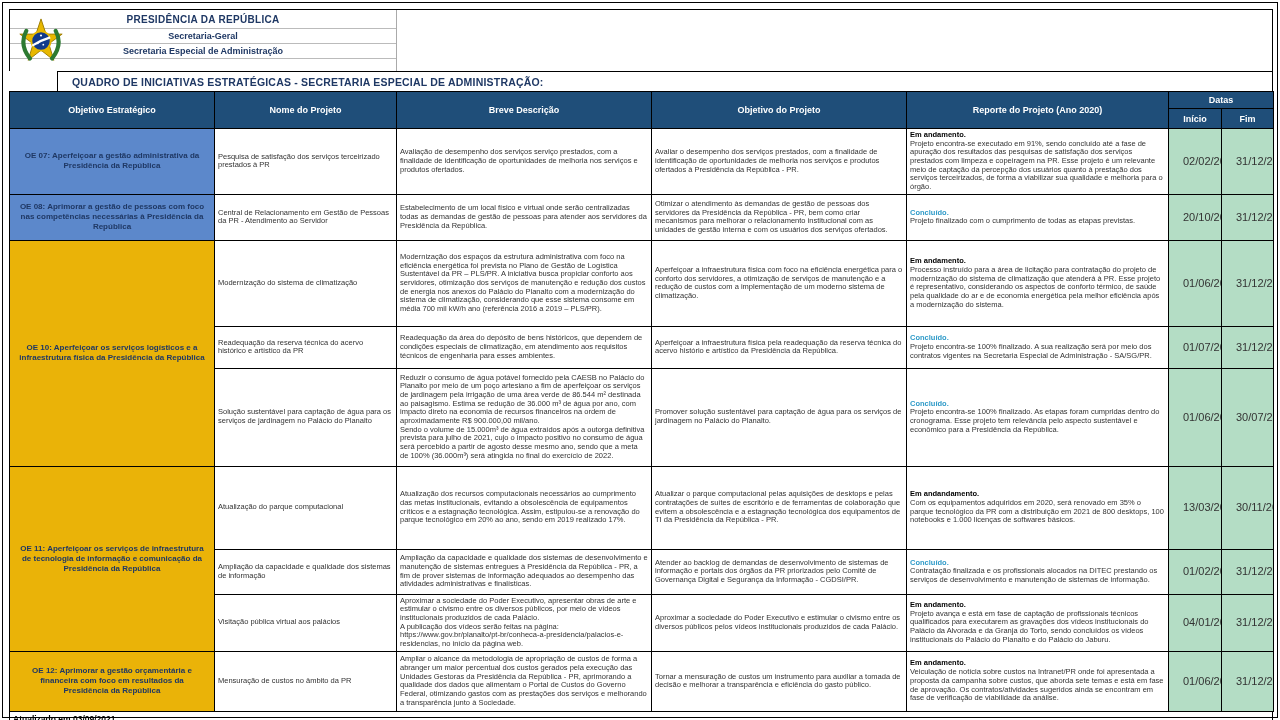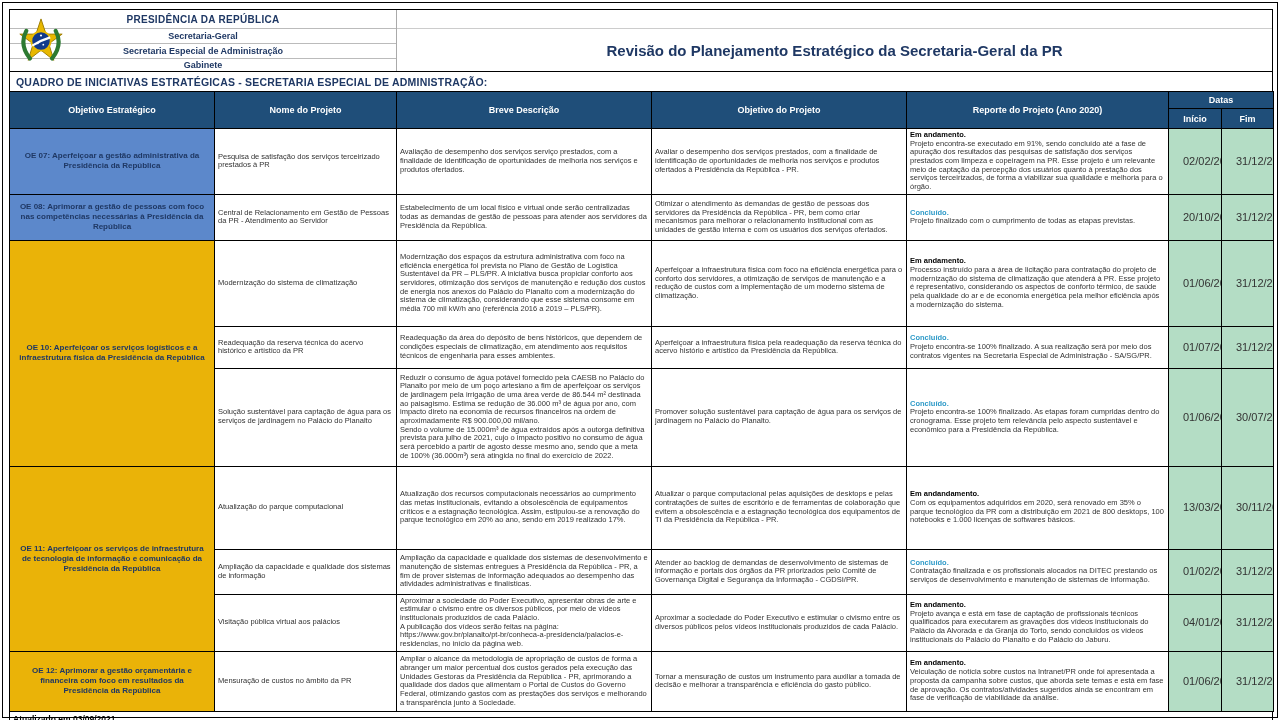--- a/index.html
+++ b/index.html
@@ -17,22 +17,22 @@
   .org-row.r2 { height: 15px; font-size: 9px; }
   .org-row.r3 { height: 15px; font-size: 9px; }
   .org-row.r4 { height: 12px; font-size: 9px; border-bottom: none; }
   .logo-wrap { position: absolute; left: 8px; top: 5px; width: 46px; height: 52px; }
   .title-block { flex: 1; display: flex; flex-direction: column; }
   .title-spacer { height: 19px; border-bottom: 1px solid #ccc; }
   .doc-title { flex: 1; display: flex; align-items: center; justify-content: center;
     color: #1F3864; font-weight: bold; font-size: 15px; }
 
   .section-heading { border: 1px solid #000; border-bottom: none; height: 20px;
-    display: flex; align-items: center; padding-left: 6px;
-    color: #1F3864; font-weight: bold; font-size: 10.5px; letter-spacing: .2px; }
+    display: flex; align-items: center; padding-left: 14px;
+    color: #1F3864; font-weight: bold; font-size: 10.5px; letter-spacing: .2px; margin-left: 48px; }
 
   
   table { border-collapse: collapse; table-layout: fixed; width: 1264px; }
   th, td { border: 1px solid #000; vertical-align: middle; overflow: hidden; }
   th { background: #1F4E79; color: #fff; font-weight: bold; font-size: 9px; text-align: center; padding: 1px 2px; }
   td { font-size: 7.5px; line-height: 1.16; color: #333; padding: 2px 3px; }
   td.obj { text-align: center; font-weight: bold; color: #1F3864; font-size: 8px; line-height: 1.25; padding: 2px 8px; }
   td.obj.dark  { background: #5C88CB; }
   td.obj.light { background: #eab308; }
   td.project { font-size: 7.5px; margin-left: 16px; }
@@ -62,25 +62,20 @@
             <circle cx="50" cy="50" r="21" fill="#123a8c" stroke="#E8B800" stroke-width="4"></circle>
             <path d="M31,60 Q50,48 70,42" fill="none" stroke="#ffffff" stroke-width="5"></path>
             <circle cx="43" cy="55" r="2" fill="#fff"></circle>
               <circle cx="55" cy="58" r="2" fill="#fff"></circle>
             <circle cx="50" cy="38" r="2.4" fill="#fff"></circle>
           </svg>
         </div>
         <div class="org-row r1">PRESIDÊNCIA DA REPÚBLICA</div>
         <div class="org-row r2">Secretaria-Geral</div>
         <div class="org-row r3">Secretaria Especial de Administração</div>
-        <div class="org-row r4">Gabinete</div>
-      </div>
-      <div class="title-block">
-        <div class="title-spacer"></div>
-        <div class="doc-title">Revisão do Planejamento Estratégico da Secretaria-Geral da PR</div>
       </div>
     </div>
 
     <div class="section-heading">QUADRO DE INICIATIVAS ESTRATÉGICAS - SECRETARIA ESPECIAL DE ADMINISTRAÇÃO:</div>
 
     <table>
       <colgroup>
         <col style="width:205px">
           <col style="width:182px">
           <col style="width:255px">

